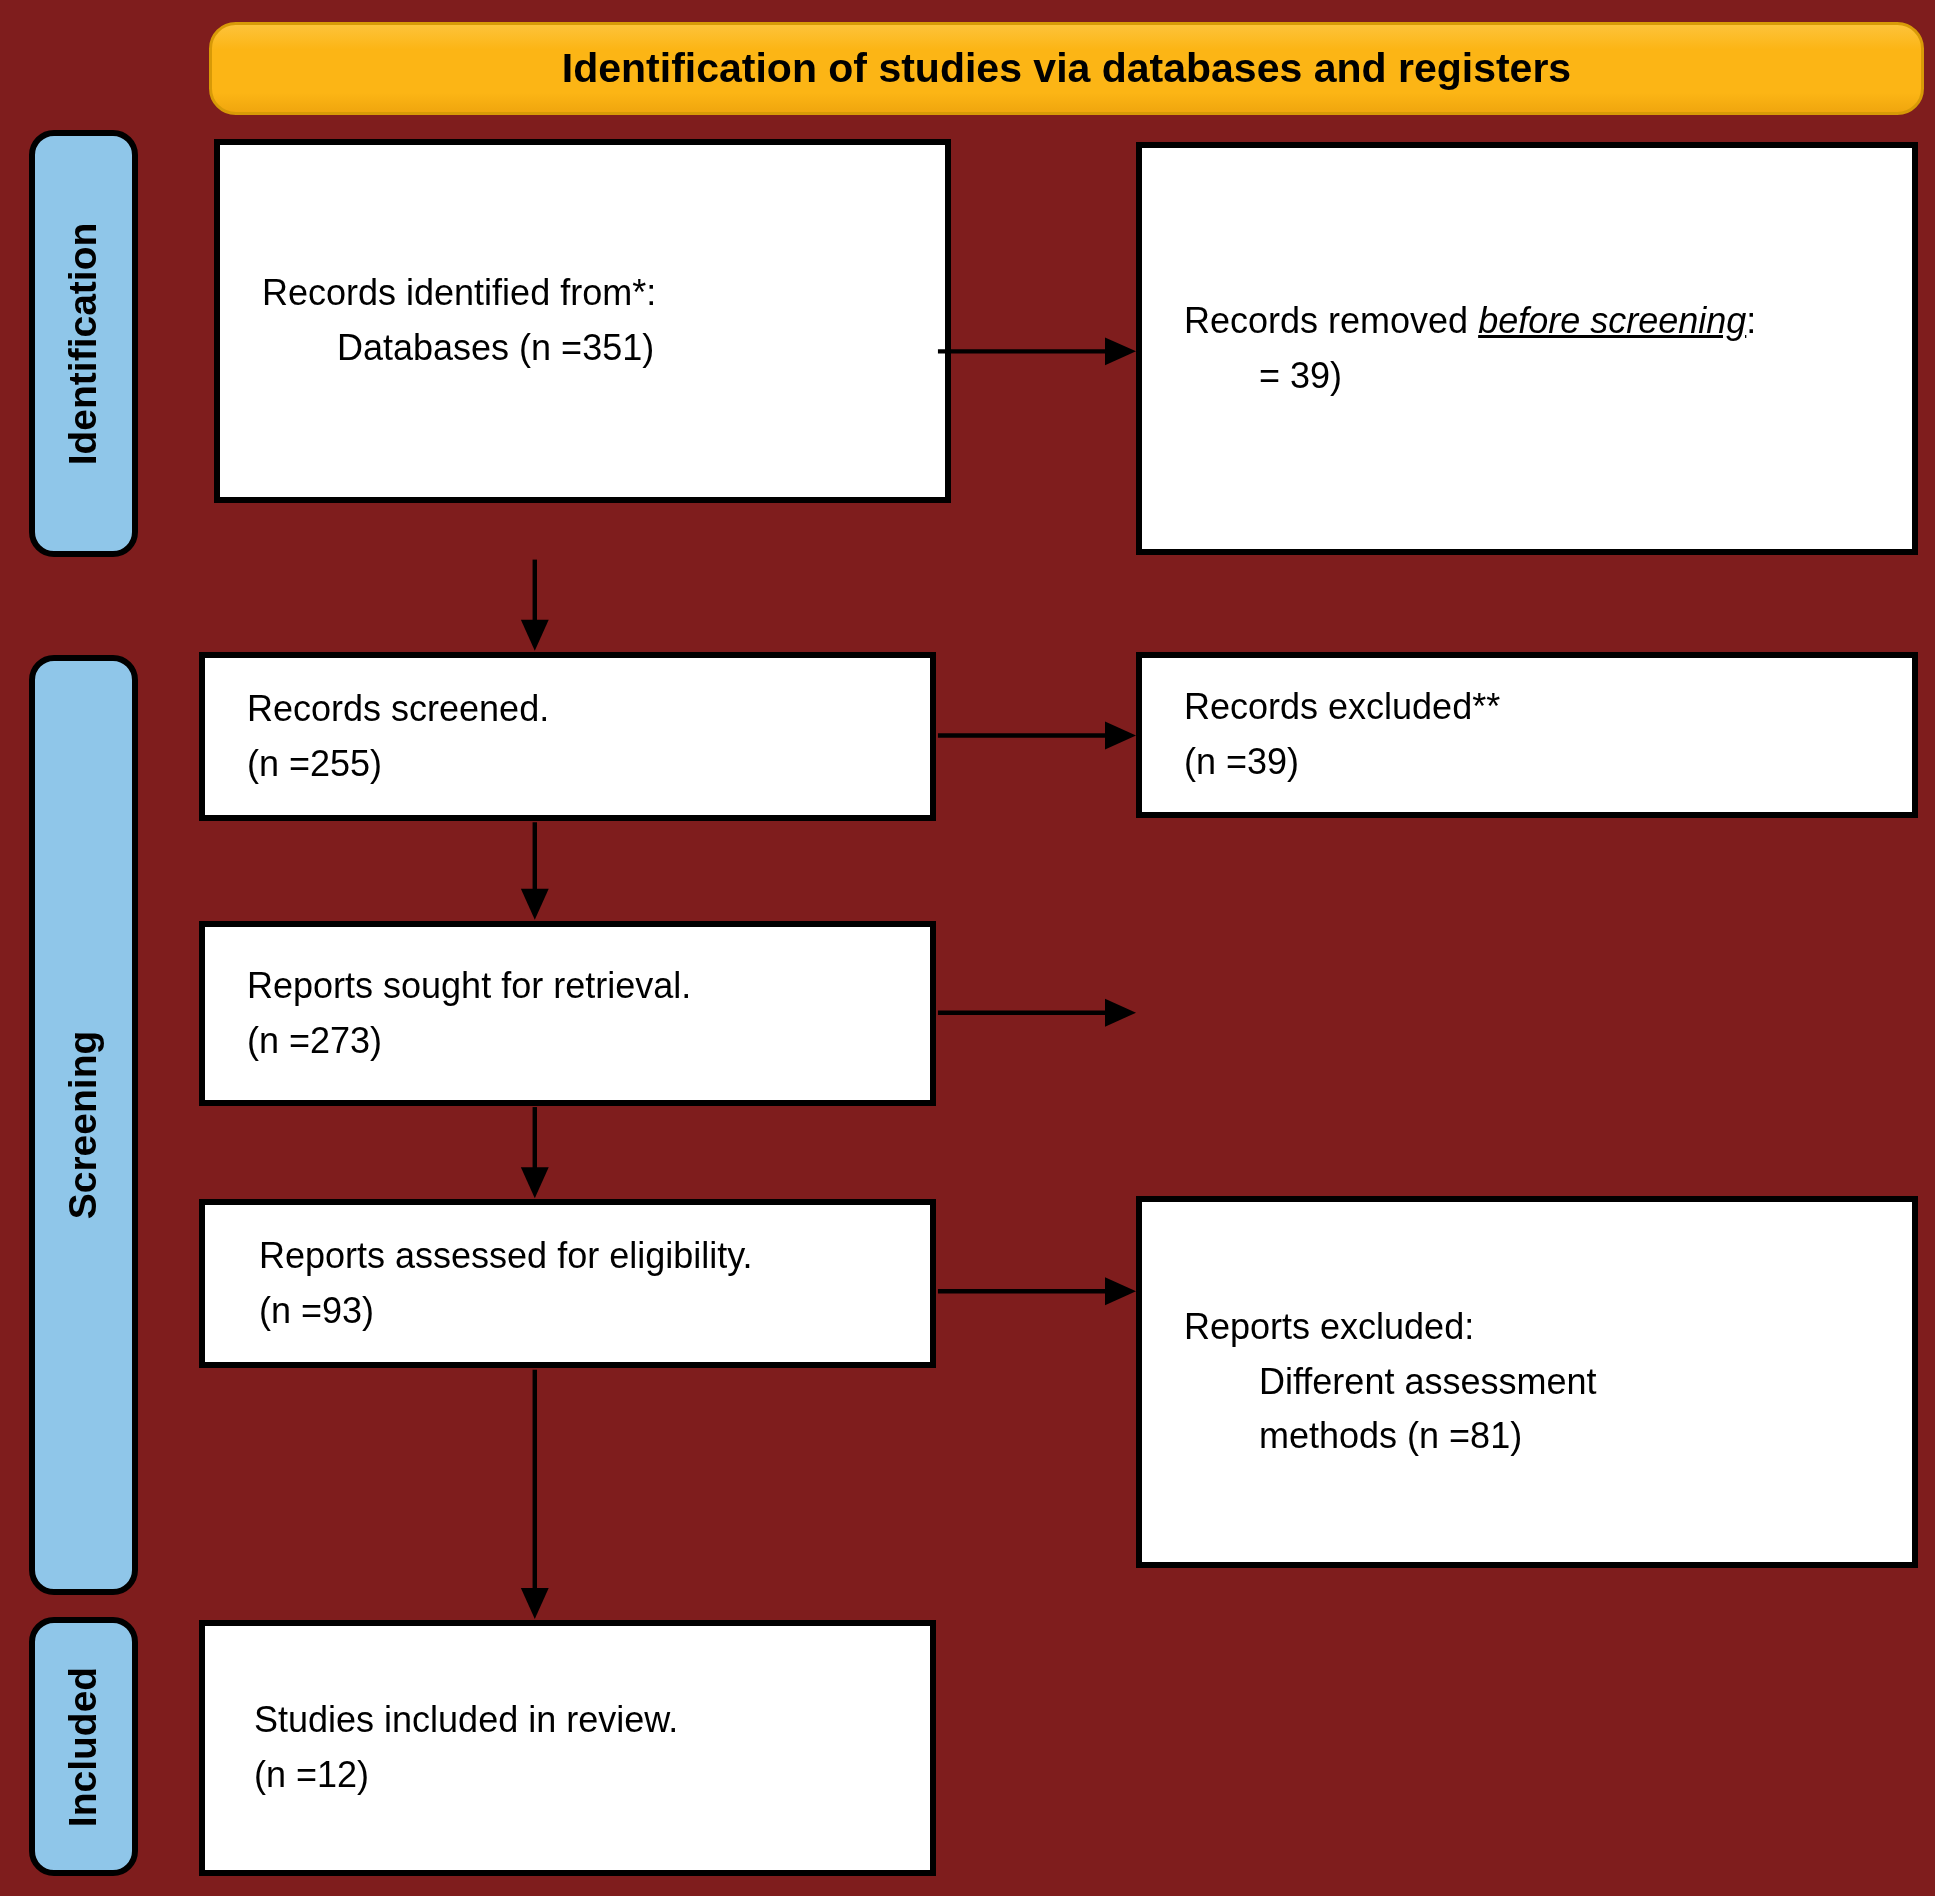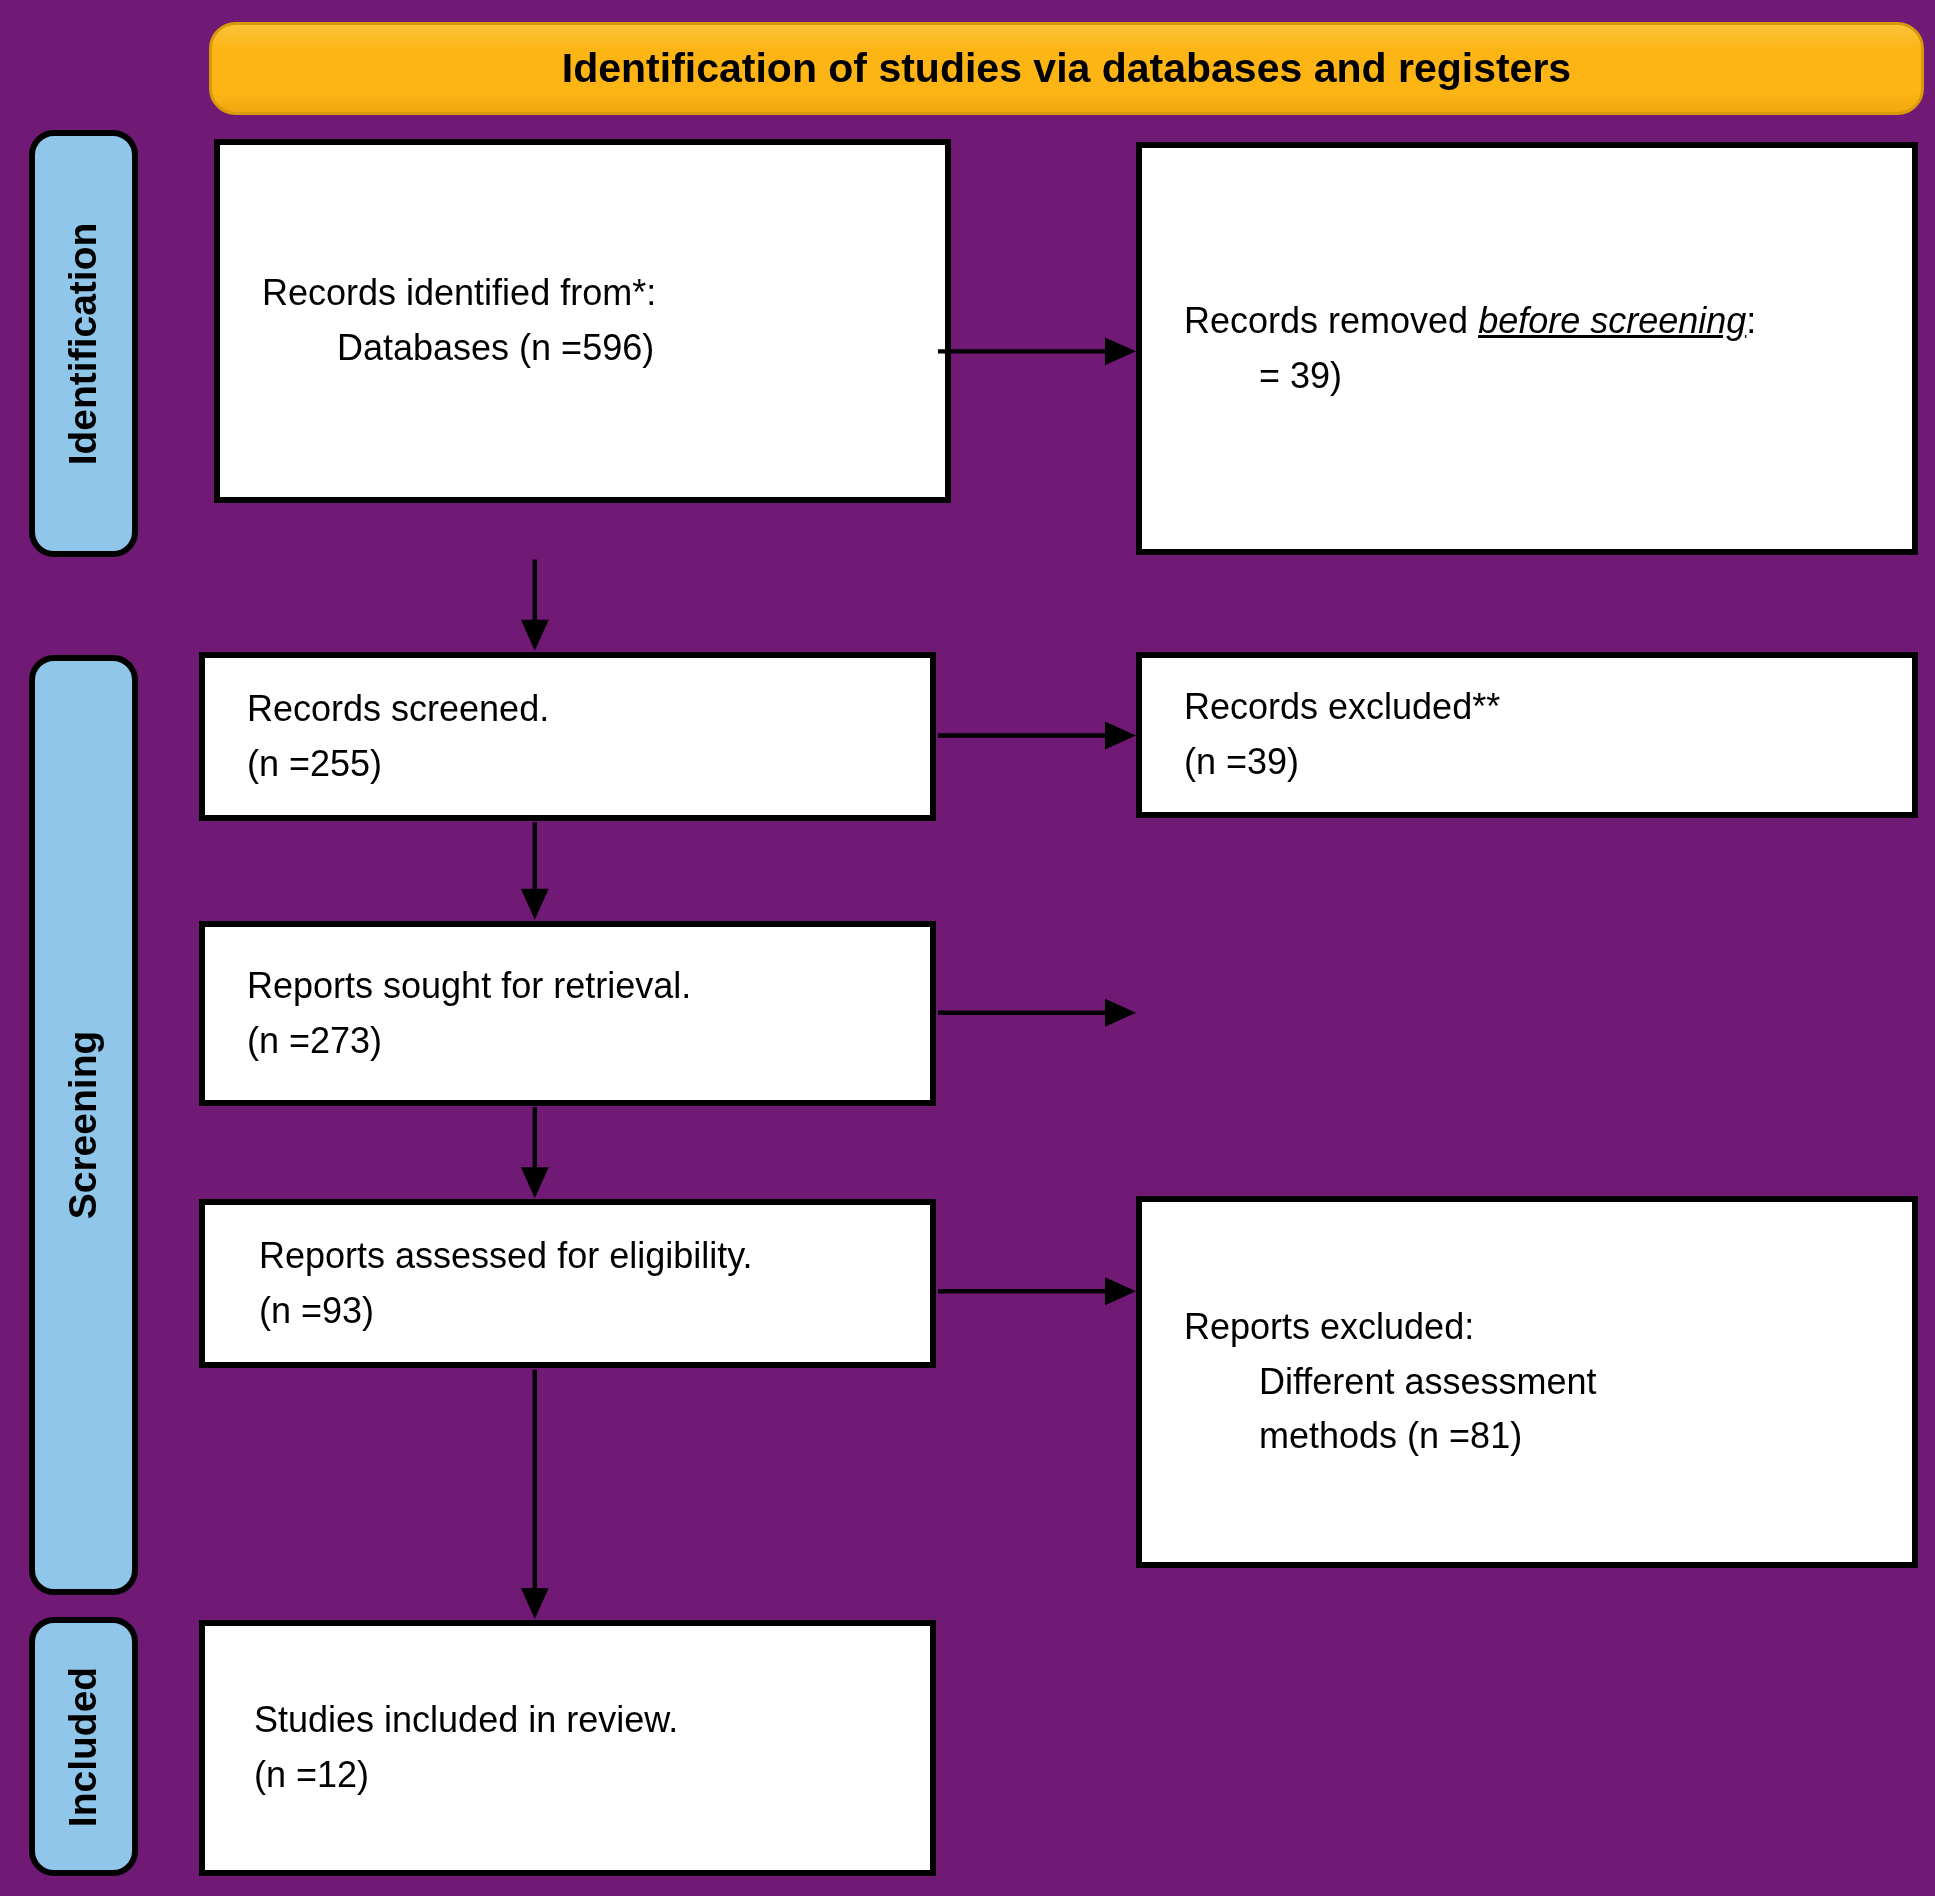--- a/index.html
+++ b/index.html
@@ -1,20 +1,20 @@
 <!DOCTYPE html>
 <html style="font-size:10px"><head>
 <meta charset="utf-8">
 <style>
   html,body{margin:0;padding:0;background:#fff;}
   #canvas{
     position:relative;
     width:1936px;
     height:1897px;
-    background:#701a75;
+    background:#7f1d1d;
     font-family:"Liberation Sans", sans-serif;
     color:#000;
     overflow:hidden;
   }
   .banner{
     position:absolute;
     left:209px; top:22px;
     width:1715px; height:93px;
     box-sizing:border-box;
     background:linear-gradient(#fdc33a 0%, #fcb515 28%, #fcb515 78%, #f0a60e 100%);
@@ -77,21 +77,21 @@
   <div class="stage" style="top:655px; height:940px;">
     <span class="vtext">Screening</span>
   </div>
   <div class="stage" style="top:1617px; height:259px;">
     <span class="vtext">Included</span>
   </div>
 
   <div class="fbox" style="left:214px; top:139px; width:737px; height:364px;">
     <div class="inner">
       <div>Records identified from*:</div>
-      <div class="sub">Databases (n =596)</div>
+      <div class="sub">Databases (n =351)</div>
     </div>
   </div>
   <div class="fbox" style="left:1136px; top:142px; width:782px; height:413px;">
     <div class="inner">
       <div><span>Records removed </span><em>before screening</em><span>:</span></div>
       <div class="sub">= 39)</div>
     </div>
   </div>
 
   <div class="fbox" style="left:199px; top:652px; width:737px; height:169px;">

